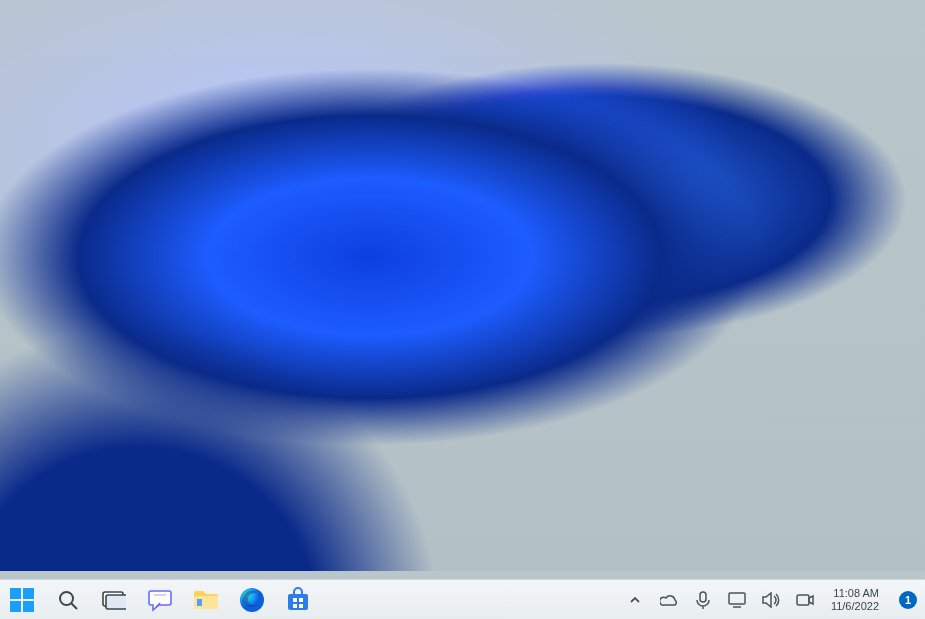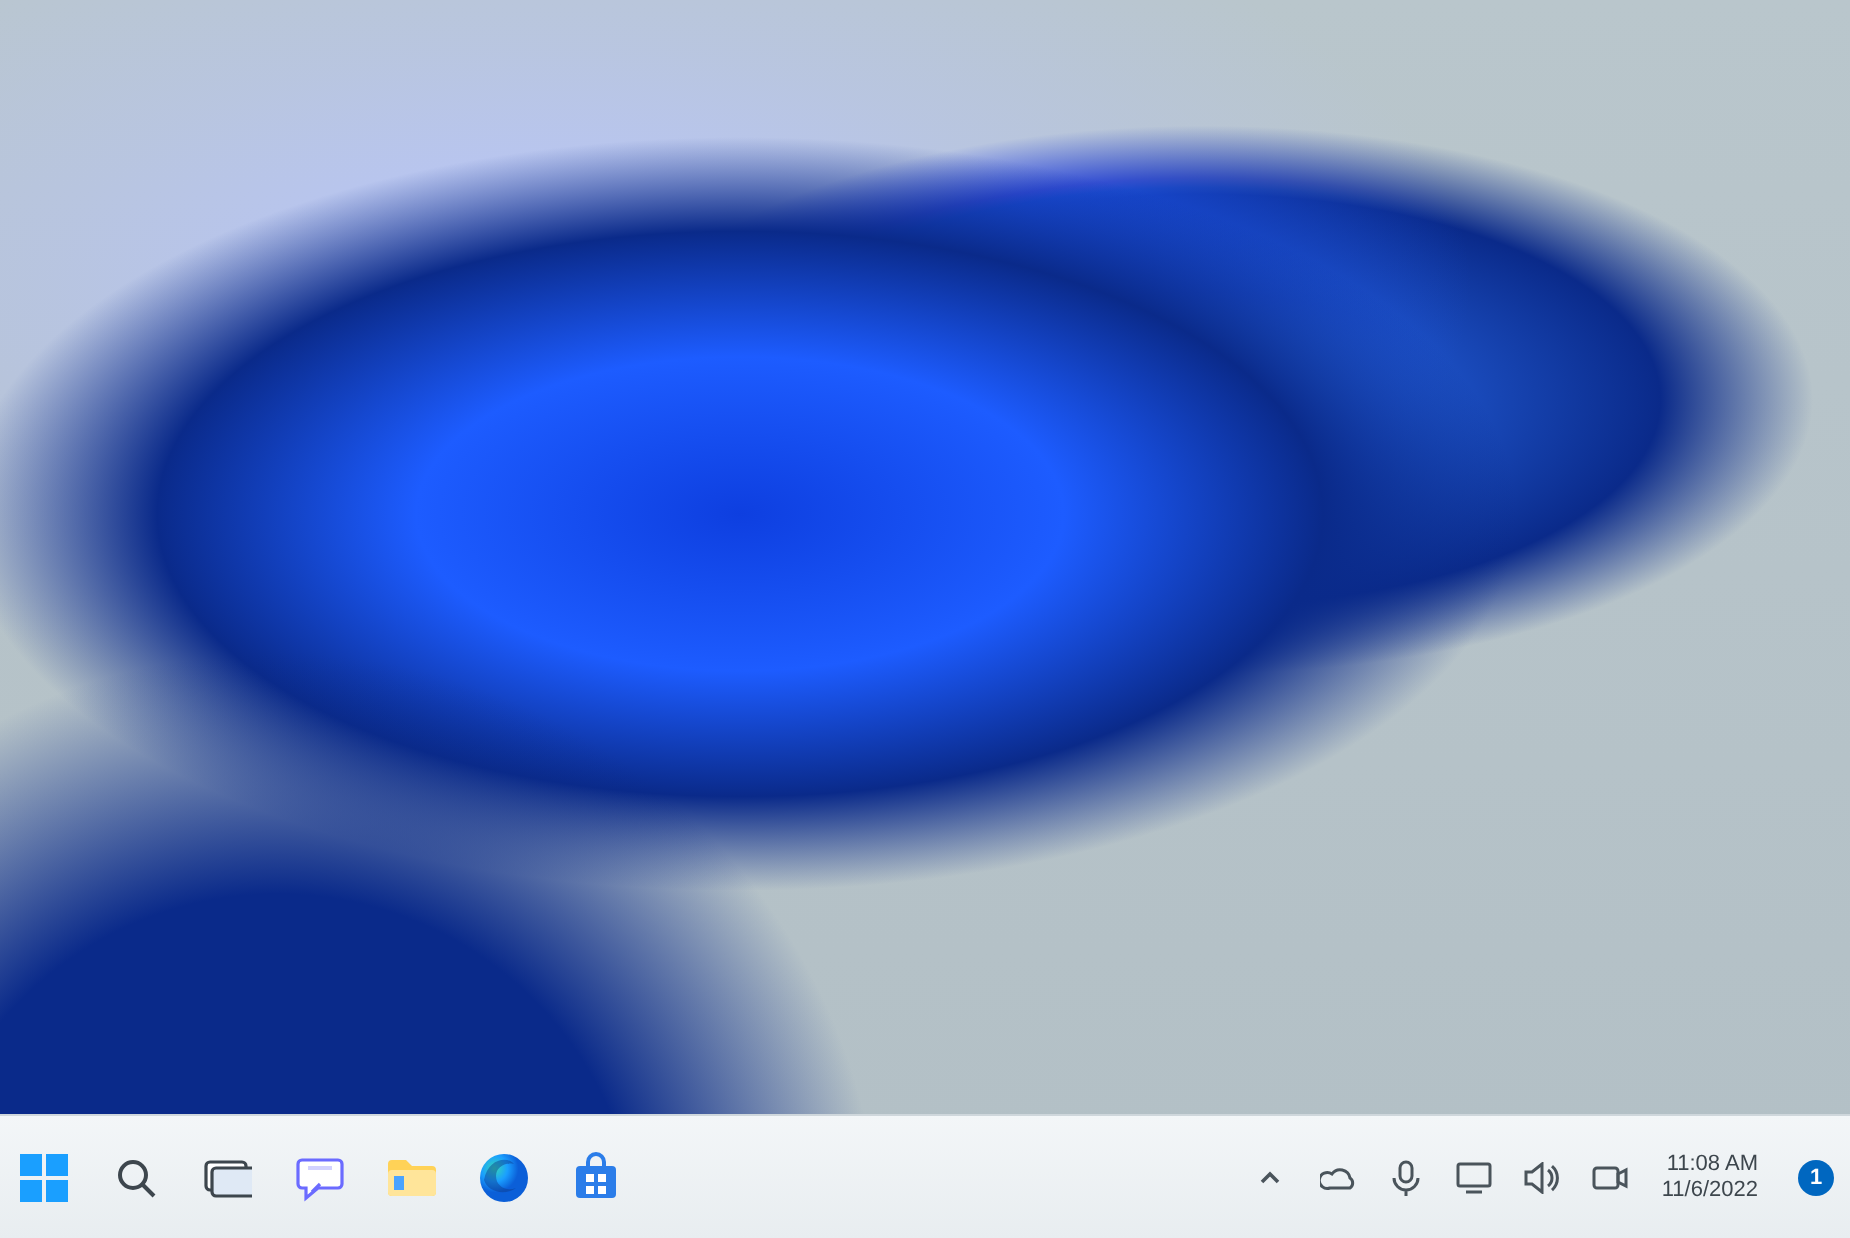--- a/index.html
+++ b/index.html
@@ -9,21 +9,21 @@
     background:
       radial-gradient(circle at 15% 110%, #0a2a8a 0%, #0a2a8a 18%, transparent 30%),
       radial-gradient(ellipse 70% 55% at 40% 45%, #0e3fe0 0%, #1d5cff 25%, #0a2a8a 45%, transparent 60%),
       radial-gradient(ellipse 90% 70% at 30% 25%, #2a6cff 0%, #1b4fe0 30%, transparent 55%),
       radial-gradient(ellipse 55% 40% at 65% 35%, #2f77ff 0%, #0a2a8a 45%, transparent 60%),
       linear-gradient(180deg,#b9c6cc 0%,#b3c0c6 100%);
     background-blend-mode:normal,normal,lighten,normal,normal;
   }
   
   .taskbar{
-    position:absolute;left:0;right:0;bottom:0;height:62px;
+    position:absolute;left:0;right:0;bottom:0;height:40px;
     background:linear-gradient(180deg,#f3f6f8 0%,#e8edf0 100%);
     border-top:1px solid #cfd7dc;
     display:flex;align-items:center;
     padding:0 8px 0 6px;
     box-sizing:border-box;
   }
   .pins{display:flex;align-items:center;gap:14px}
   .tb-btn{
     width:32px;height:32px;display:flex;align-items:center;justify-content:center;
     border-radius:4px;cursor:pointer;

